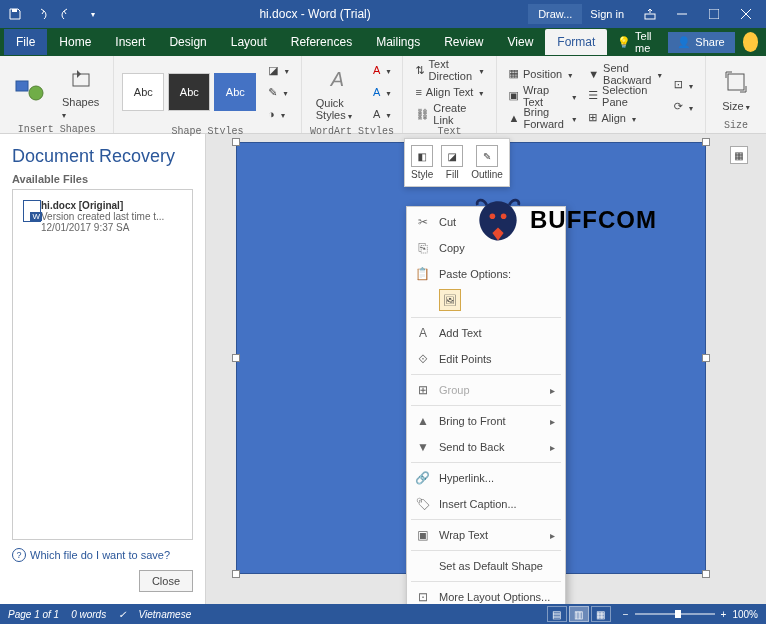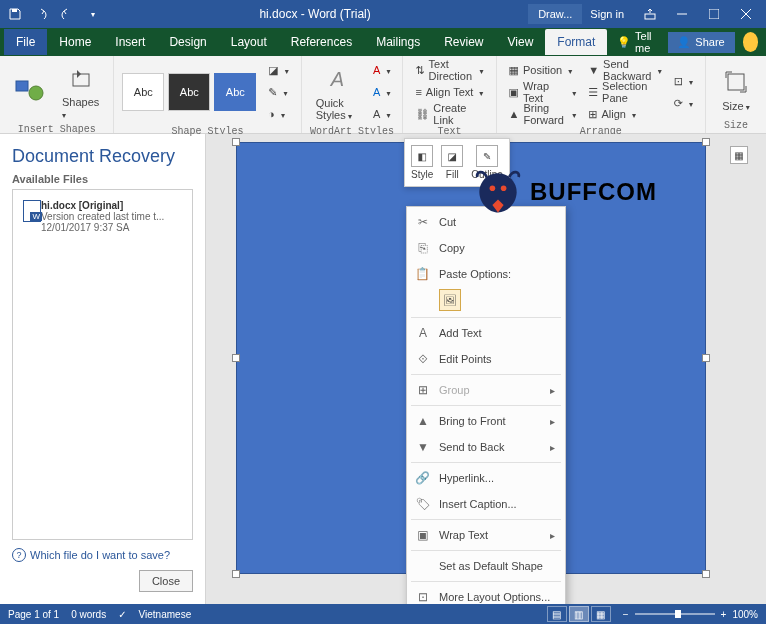--- a/index.html
+++ b/index.html
@@ -77,26 +77,26 @@
 .context-menu { position: absolute; top: 72px; left: 200px; width: 160px; background: #fcfcfc; border: 1px solid #ccc; box-shadow: 2px 2px 8px rgba(0,0,0,.25); padding: 2px 0; font-size: 11px; }
 .context-menu .menu-item { display: flex; align-items: center; gap: 8px; padding: 5px 10px 5px 8px; cursor: pointer; }
 .context-menu .menu-item.disabled { color: #aaa; cursor: default; }
 .context-menu .menu-item .mi-icon { width: 16px; height: 16px; display: flex; align-items: center; justify-content: center; color: #666; font-size: 12px; }
 .context-menu .menu-item .mi-label { flex: 1; }
 .context-menu .menu-item .submenu-arrow::after { content: '▸'; font-size: 10px; color: #666; }
 .context-menu .sep { height: 1px; background: #e0e0e0; margin: 2px 4px; }
 .context-menu .paste-options { padding: 2px 8px 4px 32px; }
 .context-menu .paste-opt { width: 22px; height: 22px; border: 1px solid #d4a84a; background: #fdf0d0; display: inline-flex; align-items: center; justify-content: center; cursor: pointer; font-size: 11px; }
 
-.watermark { position: absolute; top: 30px; left: 264px; display: flex; align-items: center; gap: 4px; pointer-events: none; z-index: 50; }
+.watermark { position: absolute; top: 58px; left: 264px; display: flex; align-items: center; gap: 4px; pointer-events: none; z-index: 50; }
 .watermark .wm-bull { width: 56px; height: 56px; }
 .watermark .wm-text { font-size: 24px; font-weight: 900; font-family: Arial Black, sans-serif; color: #000; letter-spacing: 1px; }
 
 .statusbar { height: 20px; background: #2B579A; color: #fff; display: flex; align-items: center; padding: 0 8px; font-size: 10px; gap: 12px; }
-.statusbar .sb-item { cursor: pointer; }
+.statusbar .sb-item { cursor: pointer; font-style: italic; }
 .statusbar .spacer { flex: 1; }
 .statusbar .views { display: flex; gap: 2px; }
 .statusbar .view-btn { width: 20px; height: 16px; border: 1px solid rgba(255,255,255,.4); display: flex; align-items: center; justify-content: center; cursor: pointer; }
 .statusbar .view-btn.active { background: rgba(255,255,255,.3); }
 .statusbar .zoom { display: flex; align-items: center; gap: 6px; }
 .statusbar .zoom-slider { width: 80px; height: 2px; background: rgba(255,255,255,.5); position: relative; }
 .statusbar .zoom-slider .thumb { position: absolute; left: 50%; top: -3px; width: 6px; height: 8px; background: #fff; }
 
 svg { display: block; }
 .has-arrow::after { content: ' ▾'; font-size: 8px; }
@@ -307,21 +307,20 @@
         <div class="small-btn">
             <span>⊡</span>
             <span class="arrow"></span>
           </div>
         <div class="small-btn">
             <span>⟳</span>
             <span class="arrow"></span>
           </div>
       </div>
     </div>
-    <div class="group-label">Arrange</div>
   </div>
 
   <div class="ribbon-group" style="border-right:none">
     <div class="group-content">
       <div class="big-btn">
         <div class="icon">
             <svg width="24" height="24">
               <rect x="4" y="4" width="16" height="16" fill="none" stroke="#555"></rect>
               <path d="M2 2h6M2 2v6M22 22h-6M22 22v-6" stroke="#555"></path>
             </svg>

